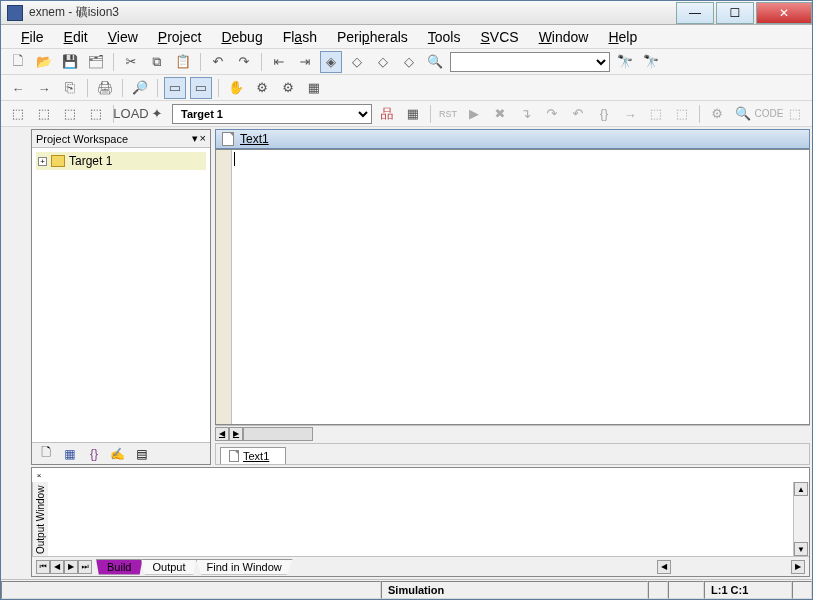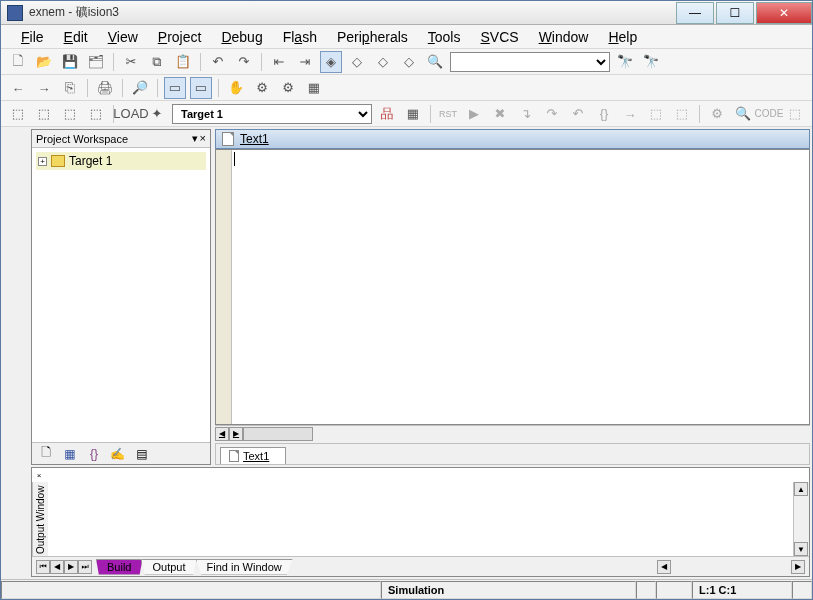--- a/index.html
+++ b/index.html
@@ -254,17 +254,17 @@
       </div>
     </div>
 
   </div>
 
   <div class="statusbar">
     <div class="sb-panel" style="width:380px;"></div>
     <div class="sb-panel flex">Simulation</div>
     <div class="sb-panel" style="width:20px"></div>
     <div class="sb-panel" style="width:36px"></div>
-    <div class="sb-panel" style="width:100px">L:1 C:1</div>
+    <div class="sb-panel" style="width:88px">L:1 C:1</div>
     <div class="sb-panel" style="width:20px"></div>
   </div>
 
 </div>
 
 </body></html>

